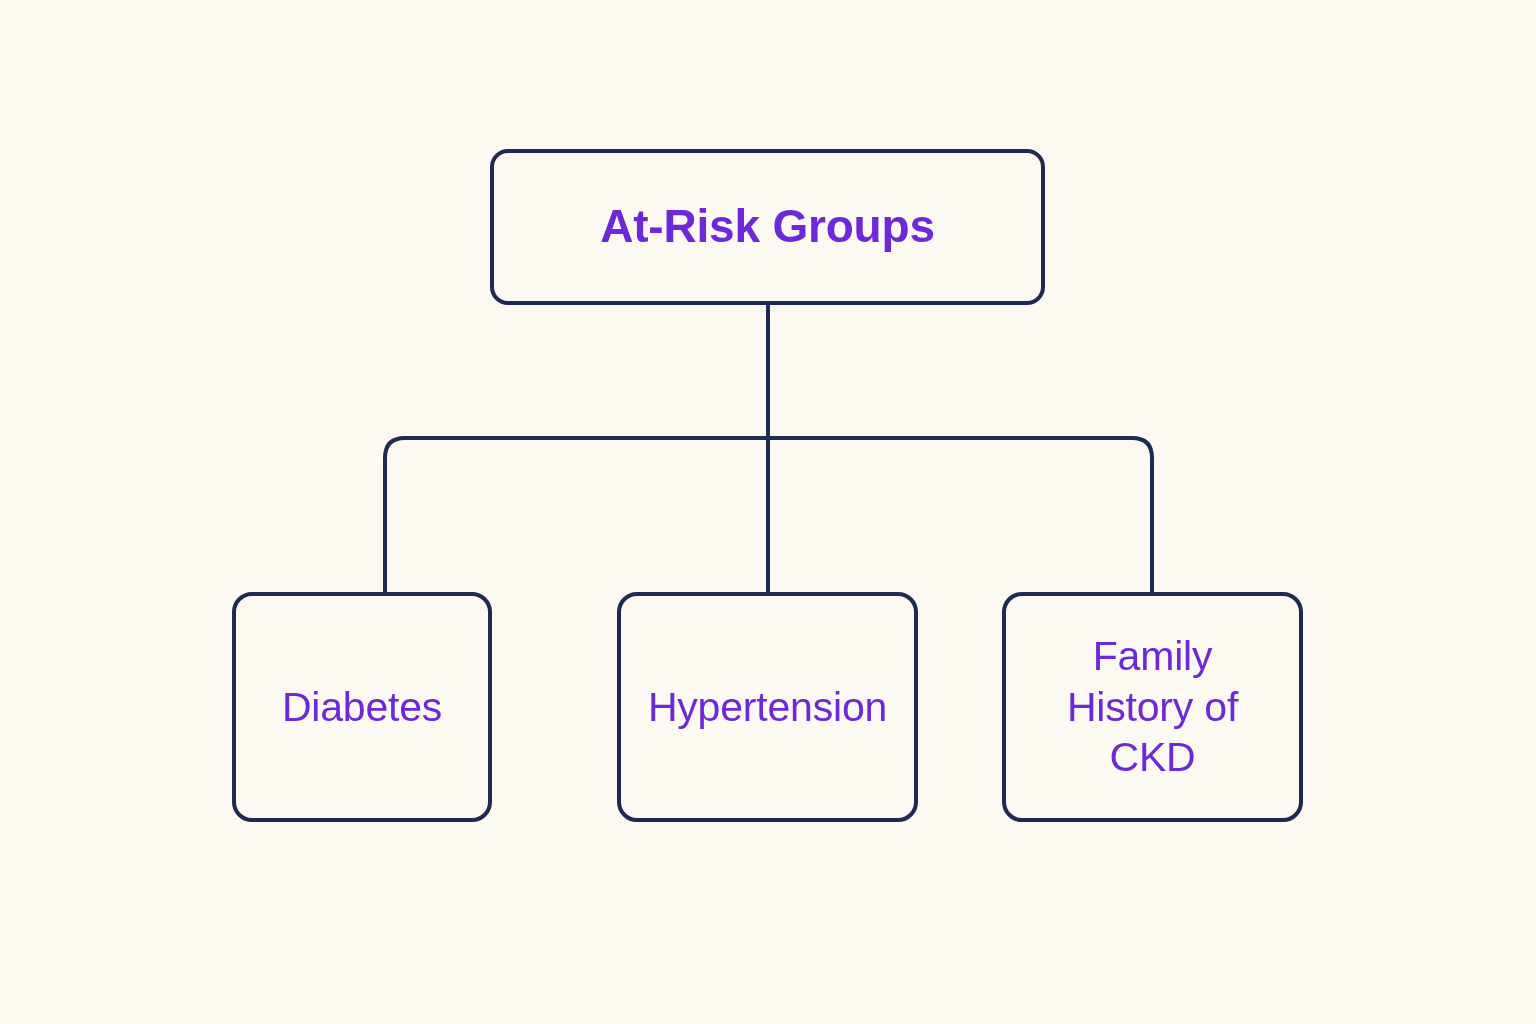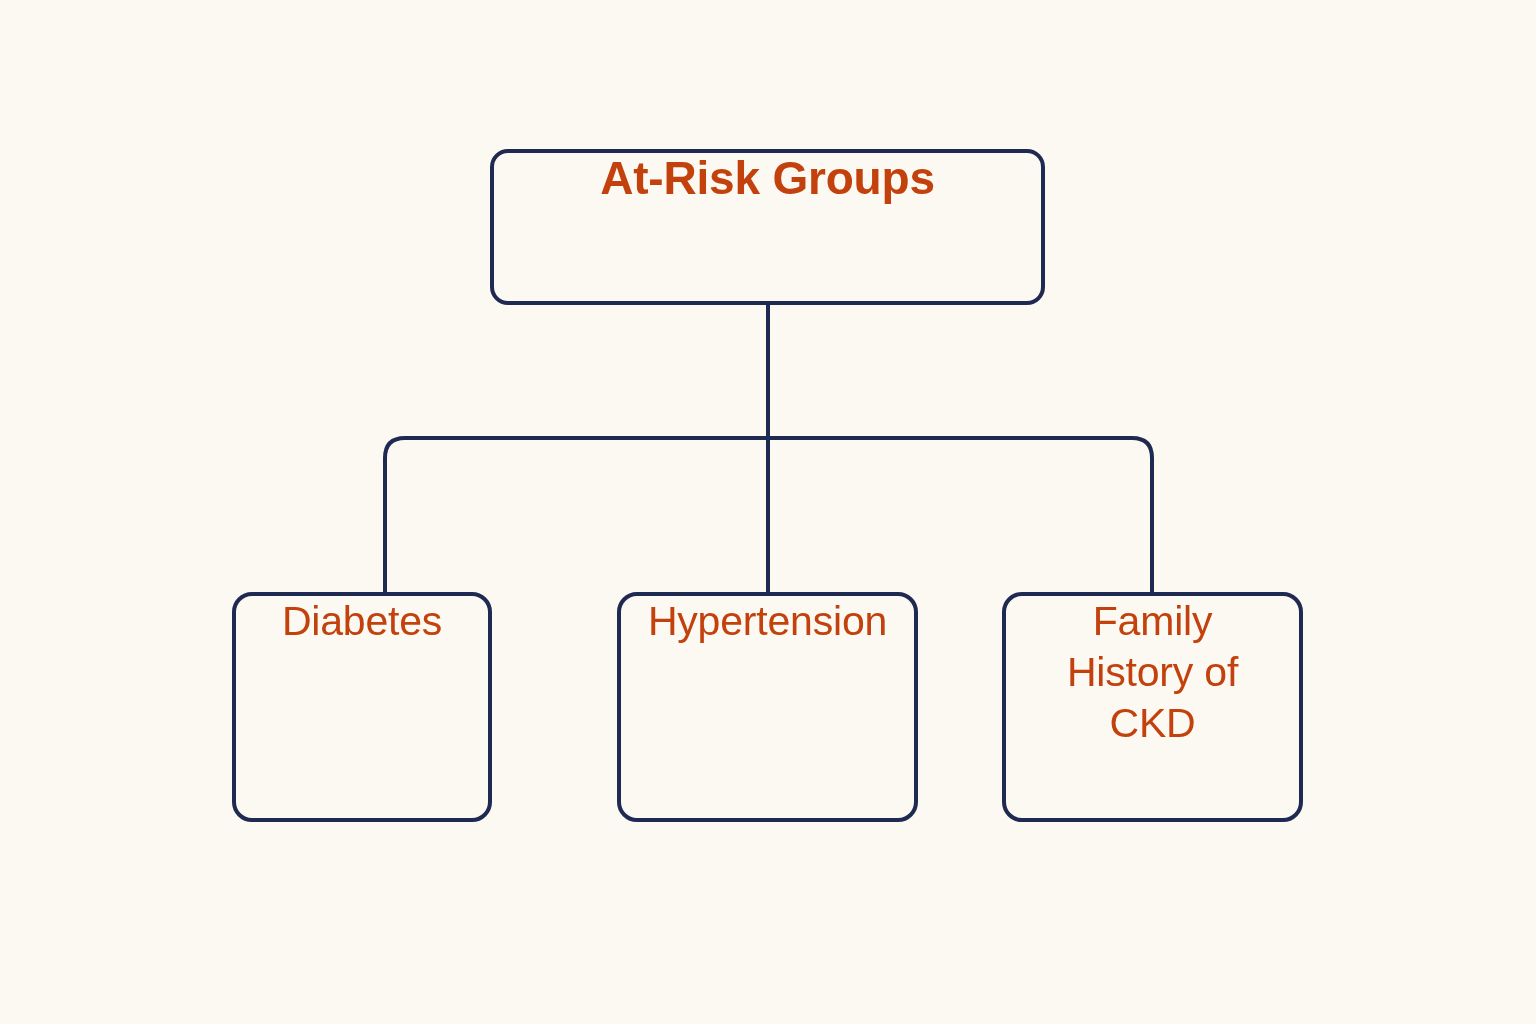--- a/index.html
+++ b/index.html
@@ -25,25 +25,26 @@
     left: 0;
     top: 0;
     width: 1536px;
     height: 1024px;
     pointer-events: none;
   }
   .node {
     position: absolute;
     box-sizing: border-box;
     display: flex;
+    align-items: center;
     justify-content: center;
     text-align: center;
     background: transparent;
     border: 4px solid #1F2A52;
-    color: #c2410c;
+    color: #6d28d9;
   }
   .node-label {
     display: block;
     width: 100%;
     padding: 0 10px;
     box-sizing: border-box;
     white-space: pre-line;
     letter-spacing: -0.2px;
   }
   

